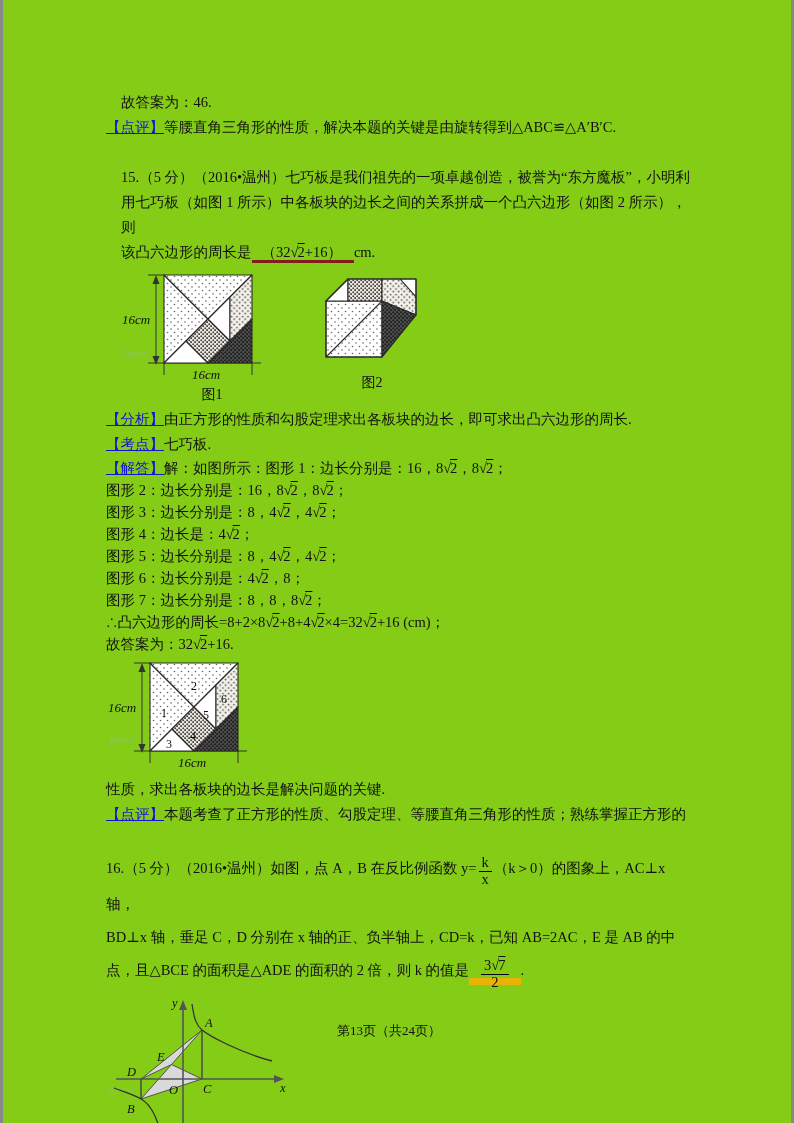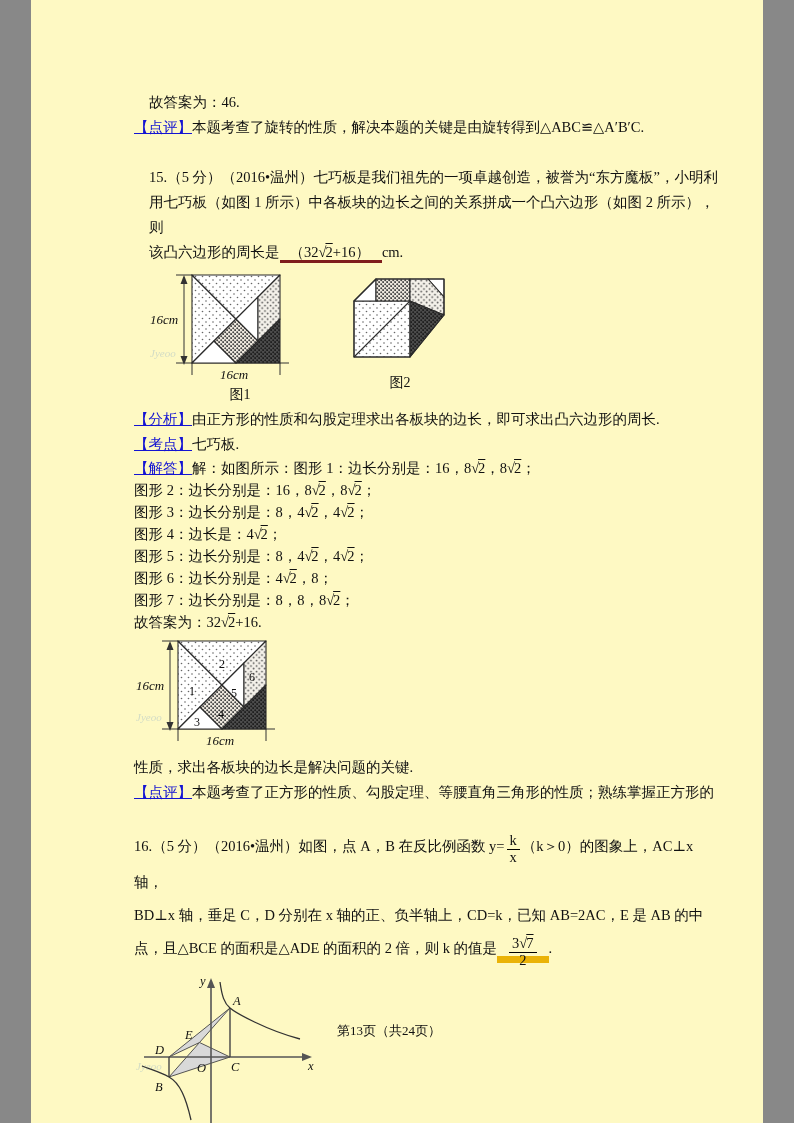--- a/index.html
+++ b/index.html
@@ -1,17 +1,17 @@
 <!DOCTYPE html>
 <html><head>
 <meta charset="utf-8">
 <style>
   html,body{margin:0;padding:0;background:#888;}
   .page{
-    position:relative;width:732px;height:1123px;background:#fef9c3;margin:0 auto;
+    position:relative;width:788px;height:1123px;background:#84cc16;margin:0 auto;
     font-family:"Liberation Serif","DejaVu Serif",serif;color:#111;font-size:14.5px;
     overflow:hidden;
   }
   .content{position:absolute;left:103px;top:90px;width:585px;}
   .tline{line-height:25px;min-height:25px;}
   .indent{margin-left:15px;}
   .tag{color:#1414d2;text-decoration:underline;}
   .sline{line-height:22px;min-height:22px;}
   .sqrt{white-space:nowrap;}
   .sqrt .rsign{letter-spacing:-1px;}
@@ -61,21 +61,21 @@
         <rect width="4" height="4" fill="#4c4c4c"></rect>
         <circle cx="1.2" cy="1.2" r="1" fill="#1d1d1d"></circle>
         <circle cx="3.1" cy="3.1" r="1" fill="#1d1d1d"></circle>
       </pattern>
     </defs>
   </svg>
 
   <div class="content">
 
     <div class="tline indent">故答案为：46.</div>
-    <div class="tline"><span class="tag" style="color: rgb(20, 20, 210);">【点评】</span><span>本题考查了旋转的性质，解决本题的关键是由旋转得到△ABC≌△A′B′C.</span></div>
+    <div class="tline"><span class="tag" style="color: rgb(20, 20, 210);">【点评】</span><span>等腰直角三角形的性质，解决本题的关键是由旋转得到△ABC≌△A′B′C.</span></div>
 
     <div class="gap1"></div>
 
     <div class="tline indent">15.（5 分）（2016•温州）七巧板是我们祖先的一项卓越创造，被誉为“东方魔板”，小明利</div>
     <div class="tline indent">用七巧板（如图 1 所示）中各板块的边长之间的关系拼成一个凸六边形（如图 2 所示），则</div>
     <div class="tline indent">该凸六边形的周长是<span class="ansu">（32<span class="sqrt"><span class="rsign">√</span><span class="rad">2</span></span>+16）</span>cm.</div>
 
     <div class="figrow">
       <div class="figblock">
         <svg width="150" height="114" viewBox="0 0 150 114">
@@ -123,20 +123,21 @@
     <div class="tline"><span class="tag" style="color: rgb(20, 20, 210);">【分析】</span><span>由正方形的性质和勾股定理求出各板块的边长，即可求出凸六边形的周长.</span></div>
     <div class="tline"><span class="tag" style="color: rgb(20, 20, 210);">【考点】</span><span>七巧板.</span></div>
 
     <div class="sline"><span class="tag" style="color: rgb(20, 20, 210);">【解答】</span><span>解：如图所示：图形 1：边长分别是：16，8<span class="sqrt"><span class="rsign">√</span><span class="rad">2</span></span>，8<span class="sqrt"><span class="rsign">√</span><span class="rad">2</span></span>；</span></div>
     <div class="sline">图形 2：边长分别是：16，8<span class="sqrt"><span class="rsign">√</span><span class="rad">2</span></span>，8<span class="sqrt"><span class="rsign">√</span><span class="rad">2</span></span>；</div>
     <div class="sline">图形 3：边长分别是：8，4<span class="sqrt"><span class="rsign">√</span><span class="rad">2</span></span>，4<span class="sqrt"><span class="rsign">√</span><span class="rad">2</span></span>；</div>
     <div class="sline">图形 4：边长是：4<span class="sqrt"><span class="rsign">√</span><span class="rad">2</span></span>；</div>
     <div class="sline">图形 5：边长分别是：8，4<span class="sqrt"><span class="rsign">√</span><span class="rad">2</span></span>，4<span class="sqrt"><span class="rsign">√</span><span class="rad">2</span></span>；</div>
     <div class="sline">图形 6：边长分别是：4<span class="sqrt"><span class="rsign">√</span><span class="rad">2</span></span>，8；</div>
     <div class="sline">图形 7：边长分别是：8，8，8<span class="sqrt"><span class="rsign">√</span><span class="rad">2</span></span>；</div>
+    <div class="sline">∴凸六边形的周长=8+2×8<span class="sqrt"><span class="rsign">√</span><span class="rad">2</span></span>+8+4<span class="sqrt"><span class="rsign">√</span><span class="rad">2</span></span>×4=32<span class="sqrt"><span class="rsign">√</span><span class="rad">2</span></span>+16 (cm)；</div>
     <div class="sline">故答案为：32<span class="sqrt"><span class="rsign">√</span><span class="rad">2</span></span>+16.</div>
 
     <div style="margin:4px 0 2px 0;">
       <svg width="150" height="112" viewBox="0 0 150 112">
         <text class="wm" x="2" y="84">Jyeoo</text>
         <line x1="36" y1="6" x2="36" y2="92" stroke="#333" stroke-width="1"></line>
         <polygon points="36,4 32.5,13 39.5,13" fill="#333"></polygon>
         <polygon points="36,94 32.5,85 39.5,85" fill="#333"></polygon>
         <line x1="28" y1="4" x2="44" y2="4" stroke="#333" stroke-width="1"></line>
         <line x1="28" y1="92" x2="141" y2="92" stroke="#333" stroke-width="1"></line>

